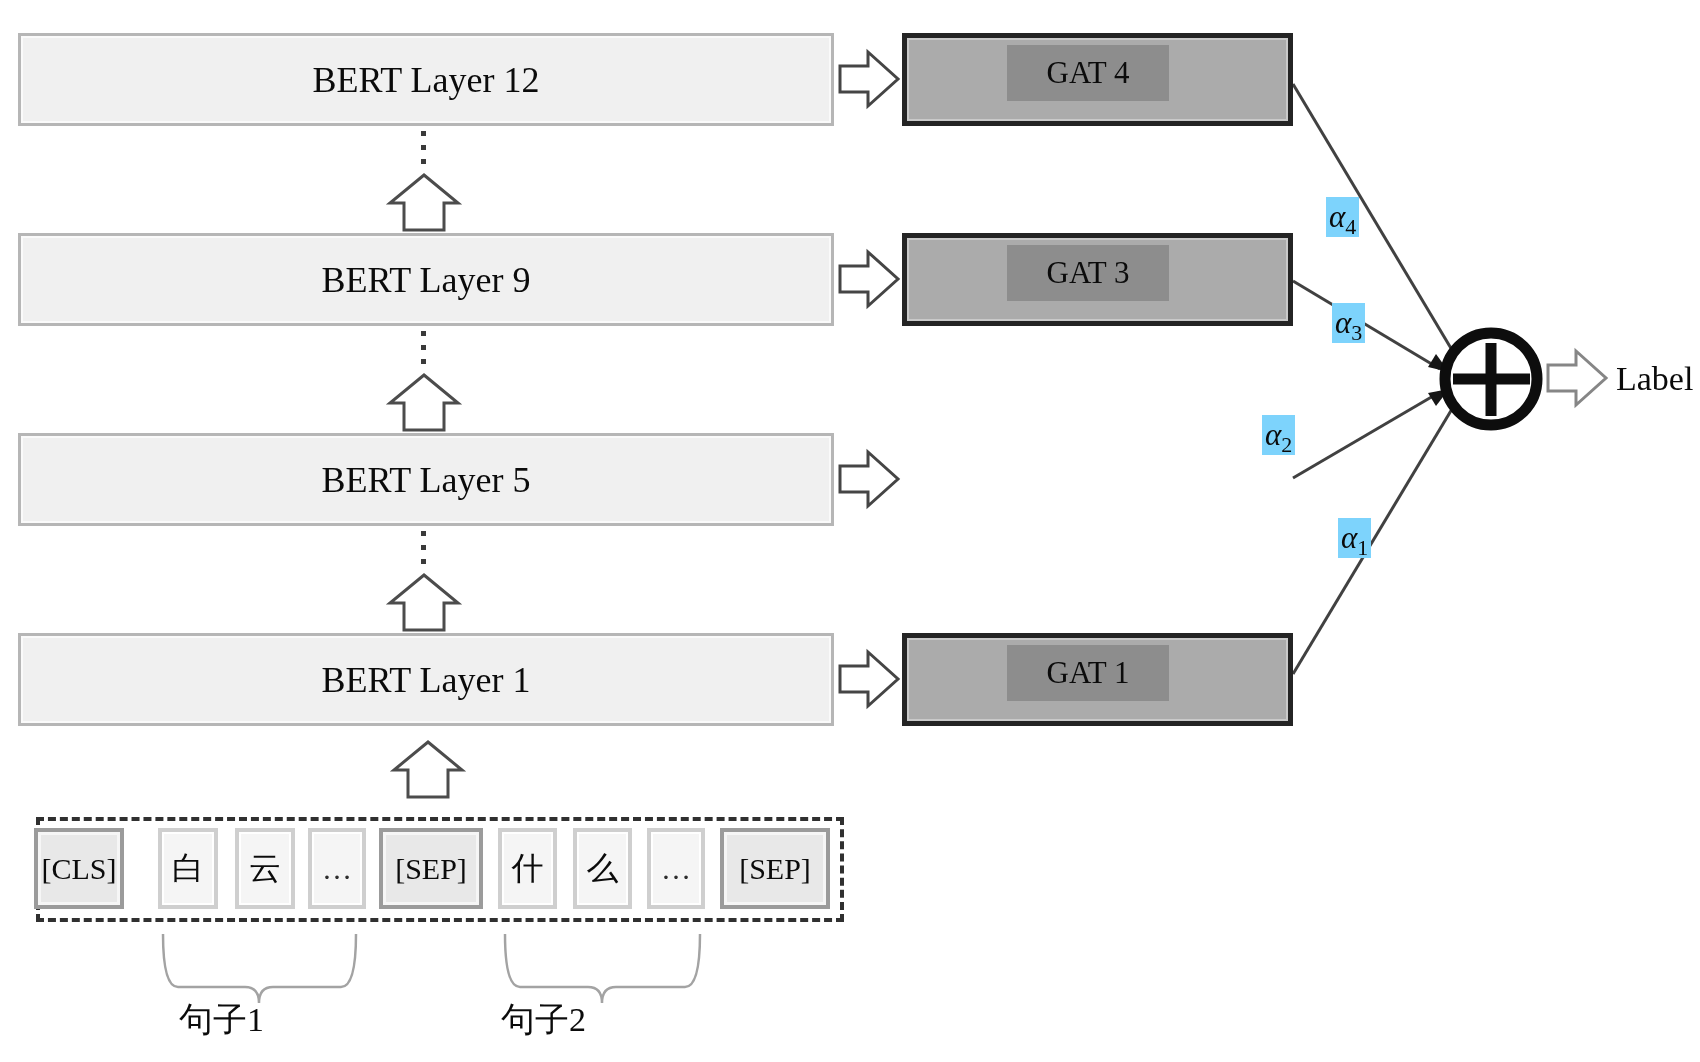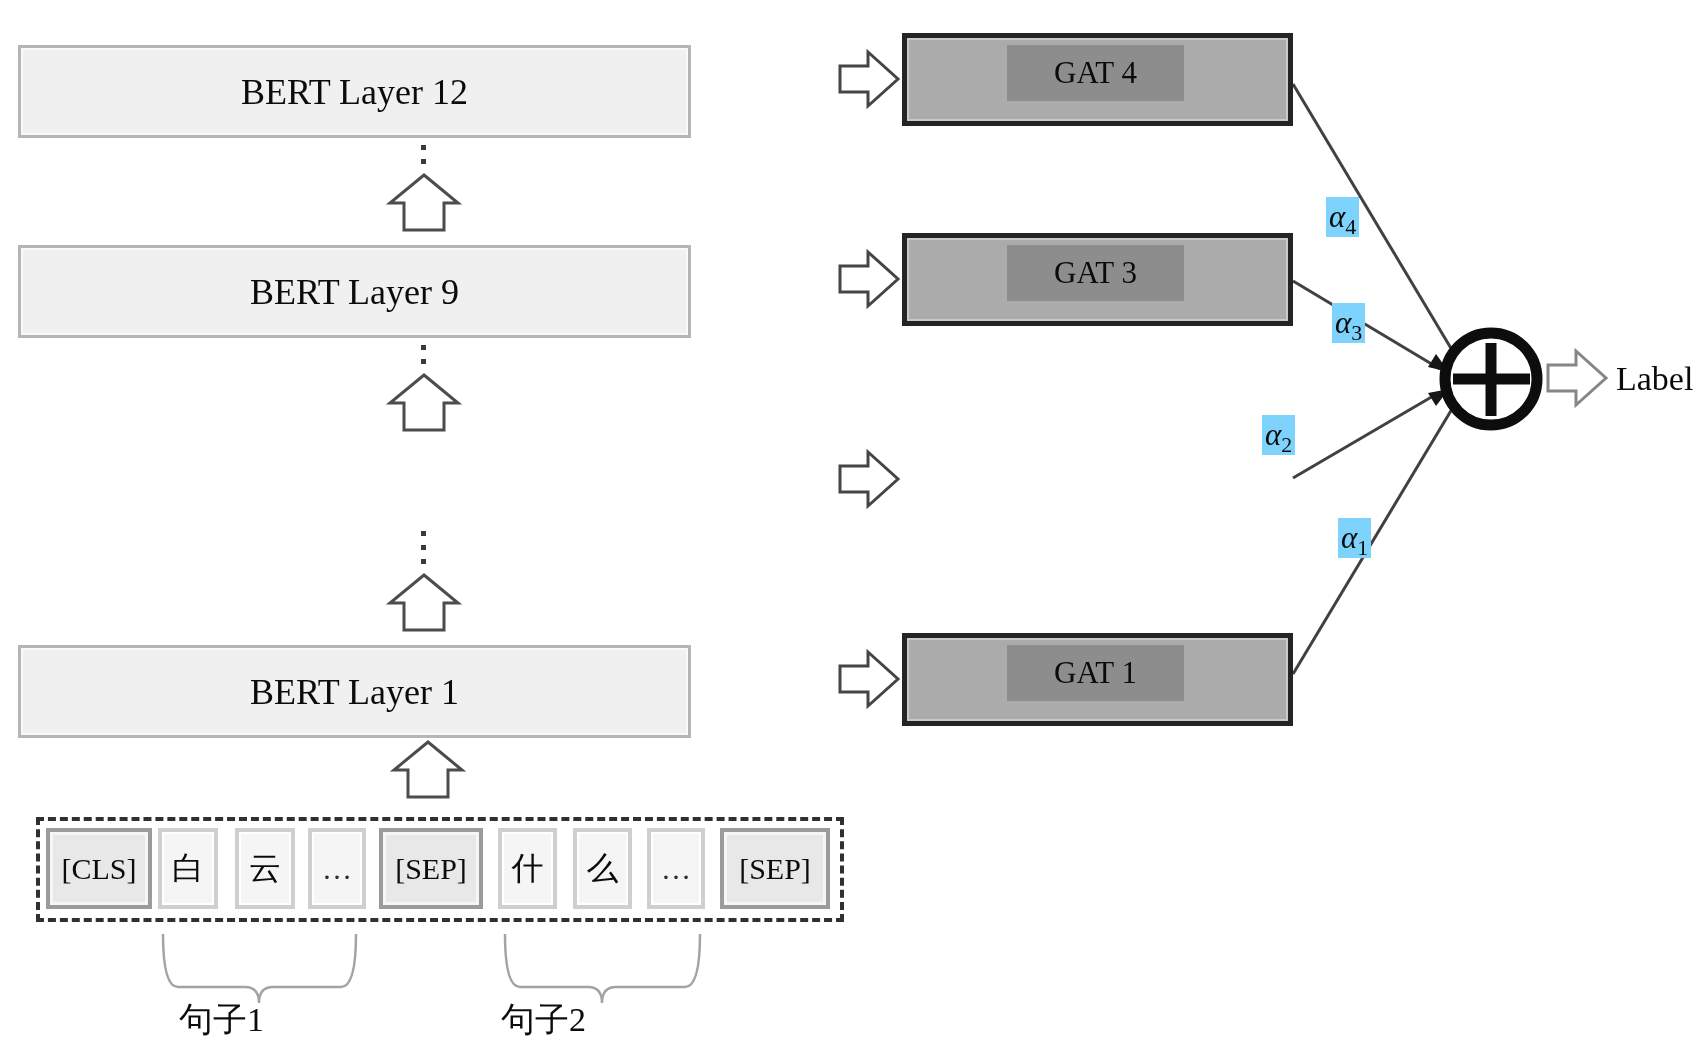--- a/index.html
+++ b/index.html
@@ -2,30 +2,30 @@
 <html><head>
 <meta charset="utf-8">
 <style>
   html,body{margin:0;padding:0;background:#ffffff;}
   #diagram{
     position:relative;width:1700px;height:1062px;background:#fff;
     font-family:"Liberation Serif","DejaVu Serif",serif;color:#0b0b0b;overflow:hidden;
   }
   #overlay{position:absolute;left:0;top:0;z-index:1;}
   .bert-box{
-    position:absolute;left:18px;width:673px;height:93px;box-sizing:border-box;
+    position:absolute;left:18px;width:816px;height:93px;box-sizing:border-box;
     background:#f0f0f0;border:3px solid #b6b6b6;box-shadow:inset 0 0 0 2px #fafafa;
-    display:flex;align-items:center;justify-content:center;font-size:36px;z-index:2;margin-top:12px;
+    display:flex;align-items:center;justify-content:center;font-size:36px;z-index:2;
   }
   .gat-box{
     position:absolute;left:902px;width:391px;height:93px;box-sizing:border-box;
     background:#ababab;border:5px solid #242424;box-shadow:inset 0 0 0 2px #c9c9c9;z-index:2;
   }
   .gat-label{
-    position:absolute;left:100px;top:7px;width:177px;height:56px;background:#8d8d8d;
+    position:absolute;left:100px;top:7px;width:162px;height:56px;background:#8d8d8d;
     display:flex;align-items:center;justify-content:center;font-size:31px;
   }
   .alpha{
     position:absolute;z-index:3;background:#7dd3fc;padding:0 3px;
     font-size:31px;font-style:italic;line-height:40px;
   }
   .alpha sub{font-style:normal;font-size:22px;line-height:0;}
   .input-strip{
     position:absolute;left:36px;top:817px;width:808px;height:105px;box-sizing:border-box;
     border:4px dashed #303030;background:#ffffff;z-index:2;
@@ -101,20 +101,23 @@
       <path d="M505 934 Q505 987 520 987 L588 987 Q602 987 602 1003 Q602 987 616 987 L685 987 Q700 987 700 934"></path>
     </g>
   </svg>
 
   <div class="bert-box" style="top:33px">
       <span>BERT Layer 12</span>
     </div>
   <div class="bert-box" style="top:233px">
       <span>BERT Layer 9</span>
     </div>
+  <div class="bert-box" style="top:433px">
+      <span>BERT Layer 5</span>
+    </div>
   <div class="bert-box" style="top:633px">
       <span>BERT Layer 1</span>
     </div>
 
   <div class="gat-box" style="top:33px">
       <div class="gat-label">GAT 4</div>
     </div>
   <div class="gat-box" style="top:233px">
       <div class="gat-label">GAT 3</div>
     </div>
@@ -123,21 +126,21 @@
     </div>
 
   <div class="alpha" style="left:1326px;top:197px"><span>α</span><sub>4</sub></div>
   <div class="alpha" style="left:1332px;top:303px"><span>α</span><sub>3</sub></div>
   <div class="alpha" style="left:1262px;top:415px"><span>α</span><sub>2</sub></div>
   <div class="alpha" style="left:1338px;top:518px"><span>α</span><sub>1</sub></div>
 
   <div id="output-label">Label</div>
 
   <div class="input-strip"></div>
-  <div class="token special" style="left:46px;width:106px">[CLS]</div>
+  <div class="token special" style="left:34px;width:90px">[CLS]</div>
   <div class="token char" style="left:158px;width:60px">白</div>
   <div class="token char" style="left:235px;width:60px">云</div>
   <div class="token ellipsis" style="left:308px;width:58px">…</div>
   <div class="token special" style="left:379px;width:104px">[SEP]</div>
   <div class="token char" style="left:498px;width:59px">什</div>
   <div class="token char" style="left:573px;width:59px">么</div>
   <div class="token ellipsis" style="left:647px;width:58px">…</div>
   <div class="token special" style="left:720px;width:110px">[SEP]</div>
 
   <div class="sentence-label" style="left:179px">句子1</div>

